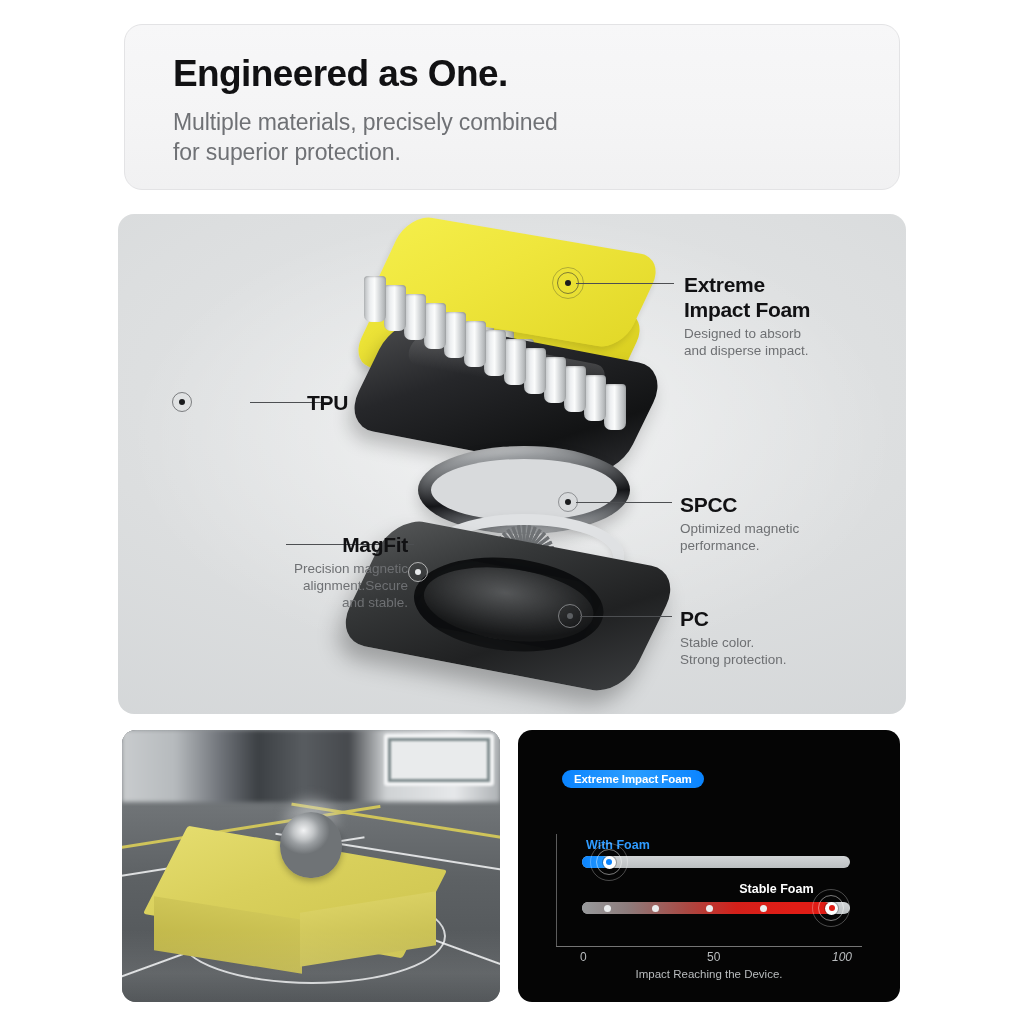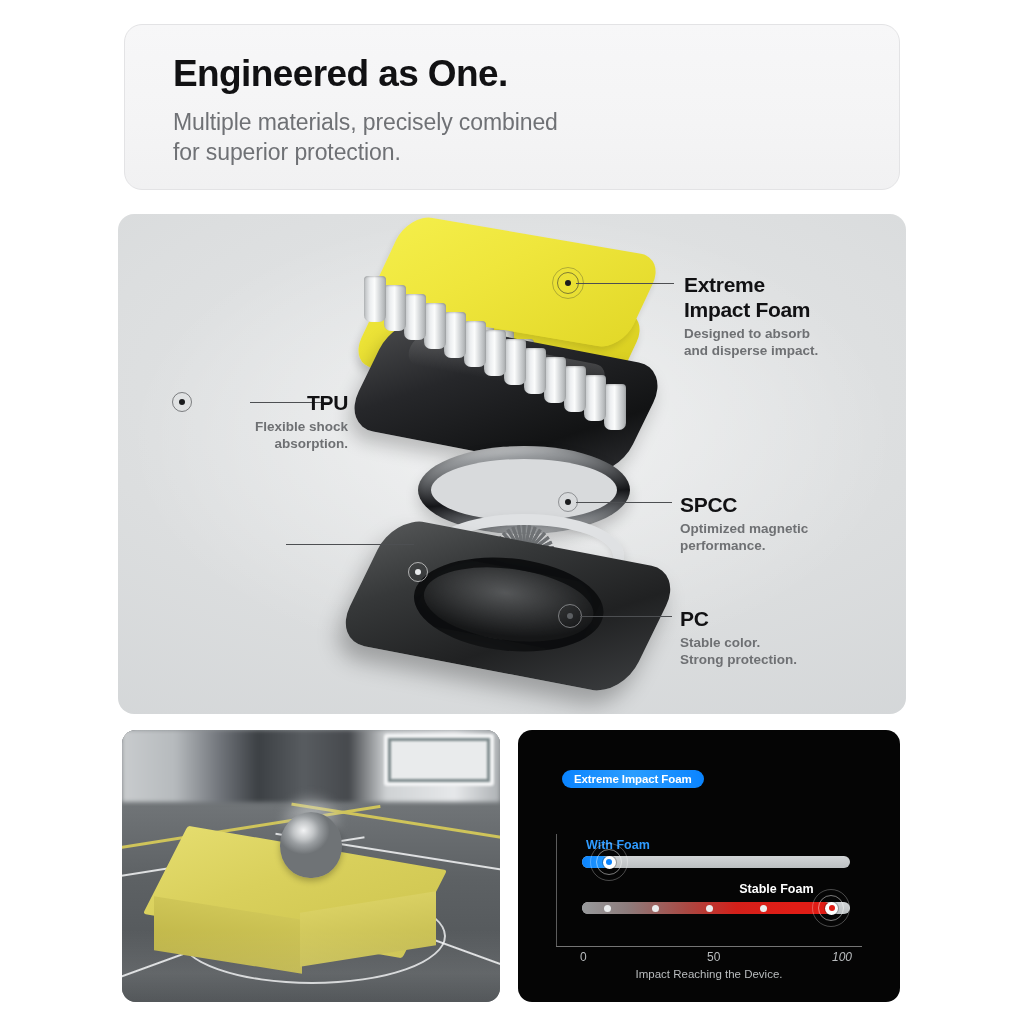--- a/index.html
+++ b/index.html
@@ -131,21 +131,21 @@
   .dot { position:absolute; width:6px; height:6px; border-radius:50%; background:#1b1c1e; }
   .ripple { position:absolute; border-radius:50%; border:1px solid rgba(40,42,45,.55); }
   .ripple.light { border-color: rgba(255,255,255,.6); }
 
   
   .lead { position:absolute; height:1px; background:#4d4f52; }
 
   
   .lbl { position:absolute; }
   .lbl .t { font-size:21px; font-weight:700; color:#111113; letter-spacing:-0.3px; line-height:25px; }
-  .lbl .d { font-size:13.5px; font-weight:700; color:#6e7073; line-height:17px; margin-top:3px; }
+  .lbl .d { font-size:13.5px; font-weight:400; color:#6e7073; line-height:17px; margin-top:3px; }
   .lbl.right { text-align:left; }
   .lbl.left { text-align:right; }
 
   
   .photo-card {
     position:absolute; left:122px; top:730px;
     width:378px; height:272px; border-radius:14px; overflow:hidden;
     background:#6e7174;
   }
   .floor{
@@ -389,34 +389,38 @@
       <div class="t">Extreme</div>
       <div class="t">Impact Foam</div>
       <div class="d">
         <div>Designed to absorb</div>
         <div>and disperse impact.</div>
       </div>
     </div>
 
     <div class="lbl left" style="left:44px;top:176px;width:186px;">
       <div class="t">TPU</div>
-      <div class="d">
-        <div>Flexible shock</div>
-        <div>absorption.</div>
-      </div>
     </div>
 
     <div class="lbl right" style="left:562px;top:278px;">
       <div class="t">SPCC</div>
       <div class="d">
         <div>Optimized magnetic</div>
         <div>performance.</div>
       </div>
     </div>
 
+    <div class="lbl left" style="left:10px;top:318px;width:280px;">
+      <div class="t">MagFit</div>
+      <div class="d">
+        <div>Precision magnetic</div>
+        <div>alignment.Secure</div>
+        <div>and stable.</div>
+      </div>
+    </div>
 
     <div class="lbl right" style="left:562px;top:392px;">
       <div class="t">PC</div>
       <div class="d">
         <div>Stable color.</div>
         <div>Strong protection.</div>
       </div>
     </div>
   </div>
 

